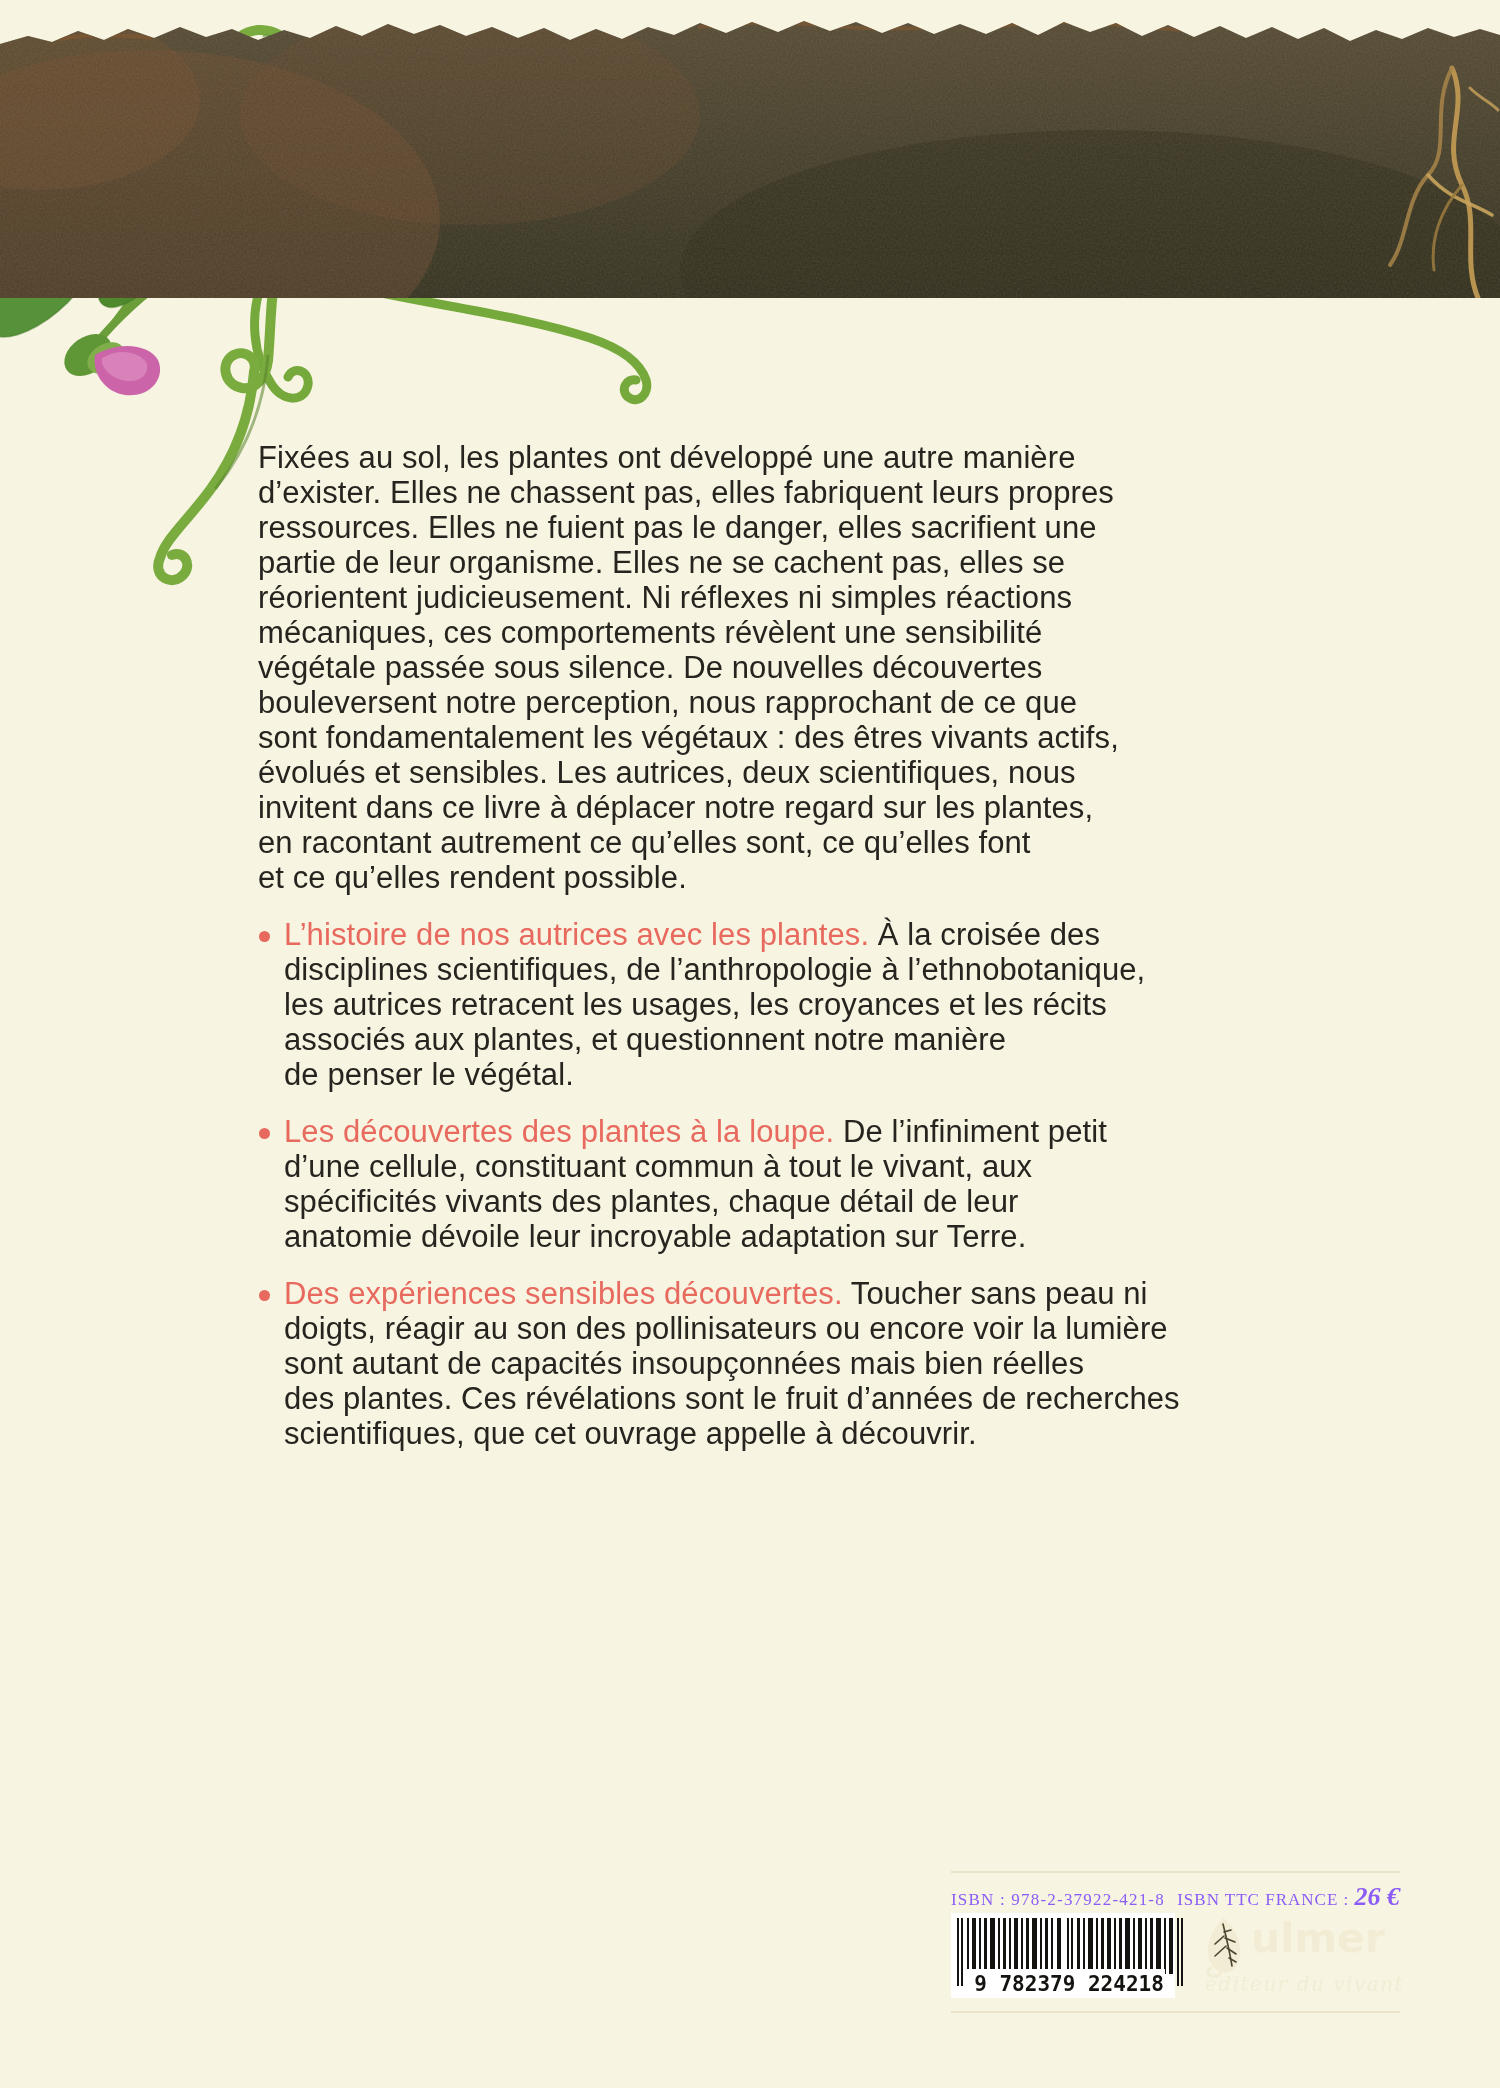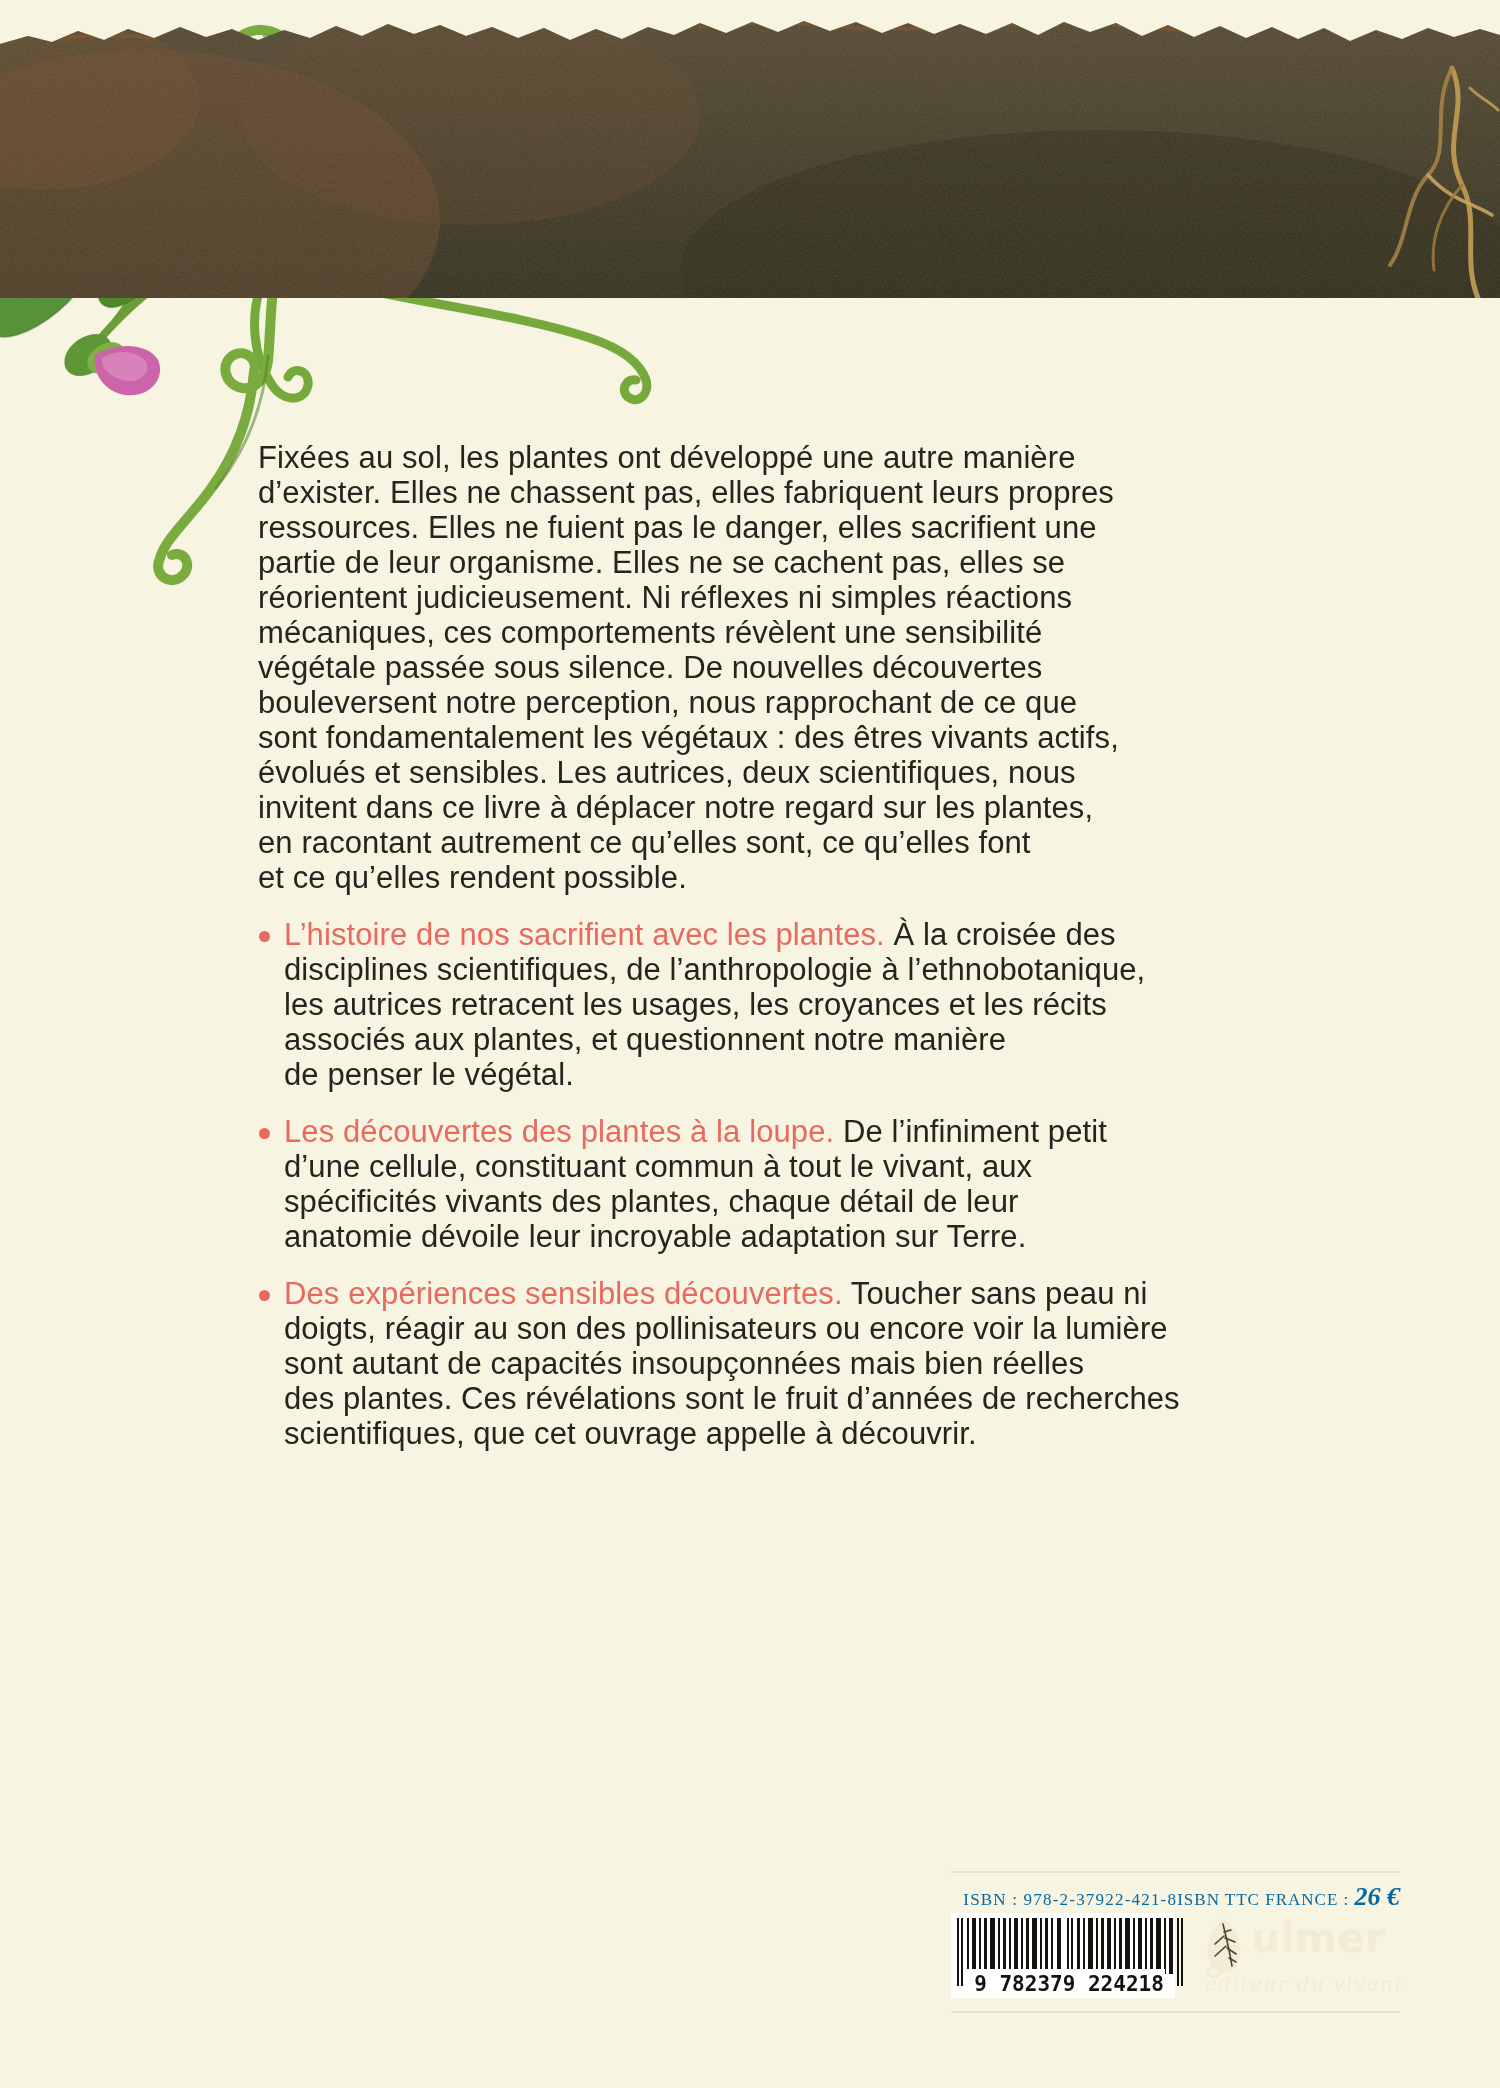--- a/index.html
+++ b/index.html
@@ -30,22 +30,22 @@
   }
   .bullet-content{white-space:pre-line;}
   .lead{color:var(--accent,#e8695e);}
 
   
   .rule{position:absolute;background:#e7dfc5;}
   .rule-top{left:951px;top:1871px;width:449px;height:2px;opacity:.92;}
   .rule-bottom{left:951px;top:2011px;width:449px;height:2px;opacity:.8;}
   .footer-row{
     position:absolute;left:951px;top:1882px;width:449px;
-    display:flex;justify-content:flex-end;align-items:baseline;
-    color:#0369a1;font-family:"Liberation Serif",serif;
+    display:flex;justify-content:space-between;align-items:baseline;
+    color:#8b5cf6;font-family:"Liberation Serif",serif;
   }
   .isbn{font-size:17px;letter-spacing:1.2px;}
   .price{font-size:17px;letter-spacing:1px;white-space:nowrap;}
   .price-value{font-size:26px;font-weight:bold;letter-spacing:0;font-style:italic;}
   .barcode{
     position:absolute;left:951px;top:1913px;width:224px;height:85px;
     background:#ffffff;
   }
   .publisher{position:absolute;left:1203px;top:1912px;width:210px;height:90px;color:#f2ecd4;}
   .publisher-name{
@@ -120,21 +120,21 @@
 végétale passée sous silence. De nouvelles découvertes
 bouleversent notre perception, nous rapprochant de ce que
 sont fondamentalement les végétaux : des êtres vivants actifs,
 évolués et sensibles. Les autrices, deux scientifiques, nous
 invitent dans ce livre à déplacer notre regard sur les plantes,
 en racontant autrement ce qu’elles sont, ce qu’elles font
 et ce qu’elles rendent possible.</div>
     <div class="bullets">
       <div class="bullet">
         <span class="bullet-dot"></span>
-        <div class="bullet-content"><span class="lead">L’histoire de nos sacrifient avec les plantes.</span> <span>À la croisée des
+        <div class="bullet-content"><span class="lead">L’histoire de nos autrices avec les plantes.</span> <span>À la croisée des
 disciplines scientifiques, de l’anthropologie à l’ethnobotanique,
 les autrices retracent les usages, les croyances et les récits
 associés aux plantes, et questionnent notre manière
 de penser le végétal.</span></div>
       </div>
       <div class="bullet">
         <span class="bullet-dot"></span>
         <div class="bullet-content"><span class="lead">Les découvertes des plantes à la loupe.</span> <span>De l’infiniment petit
 d’une cellule, constituant commun à tout le vivant, aux
 spécificités vivants des plantes, chaque détail de leur

